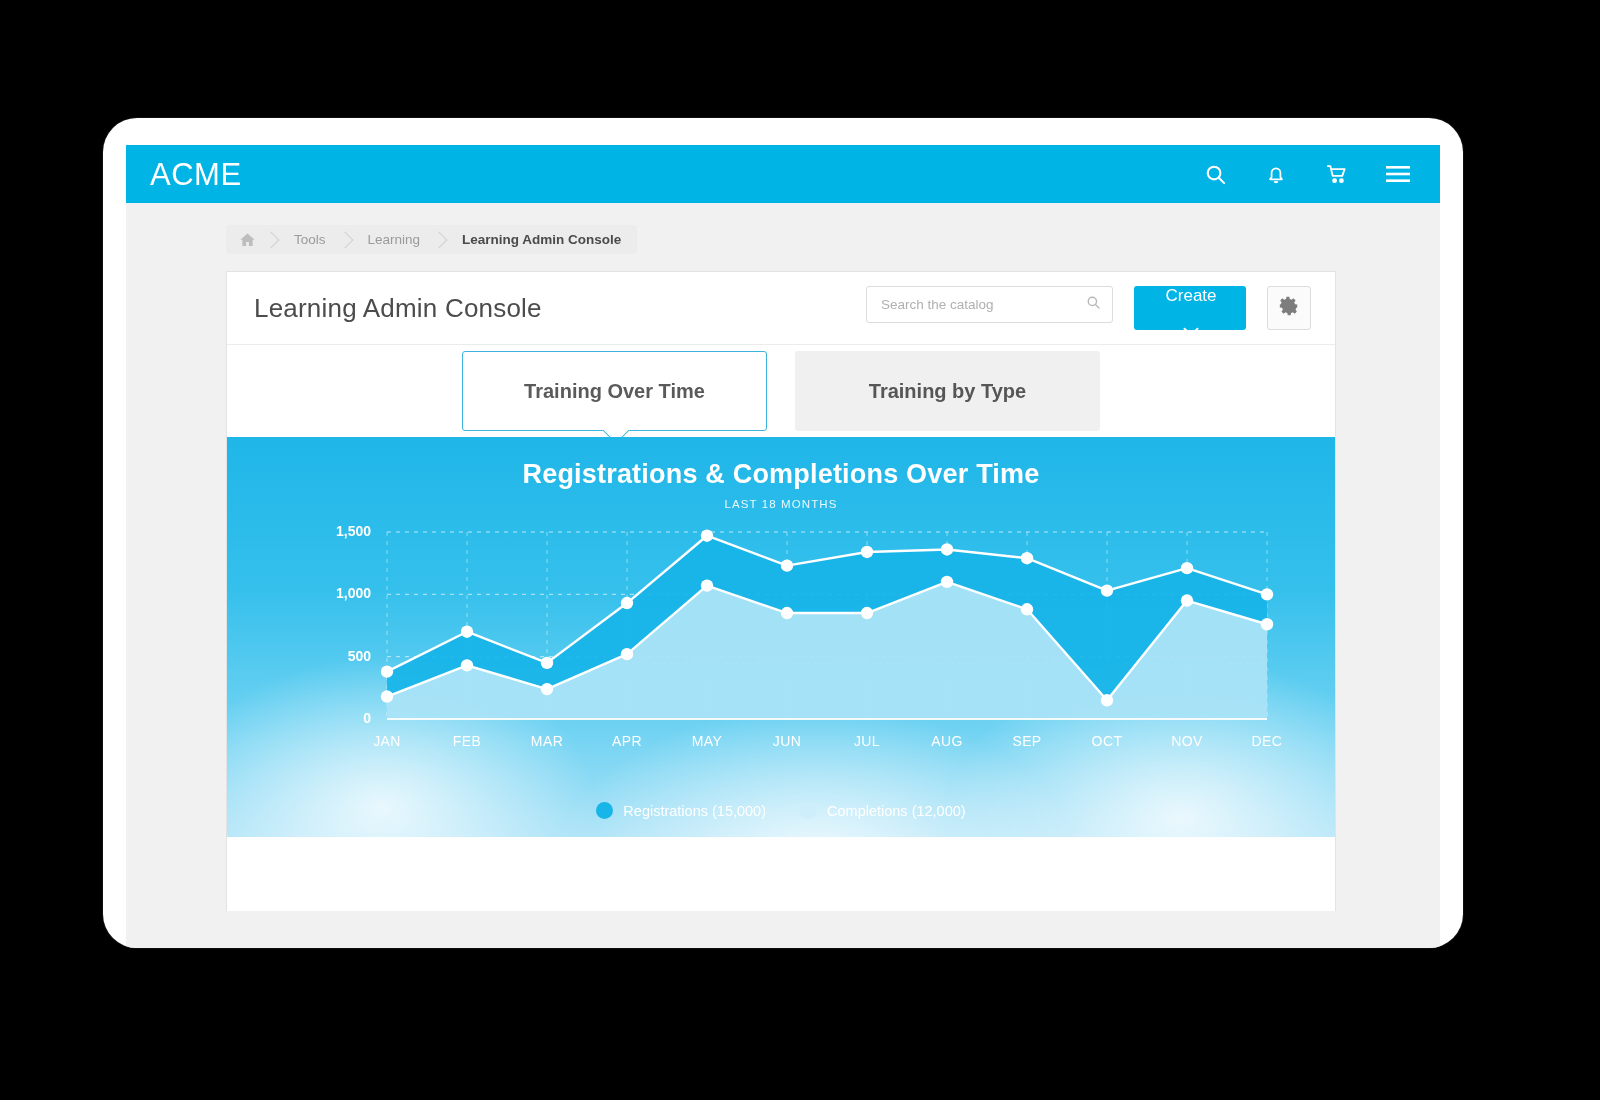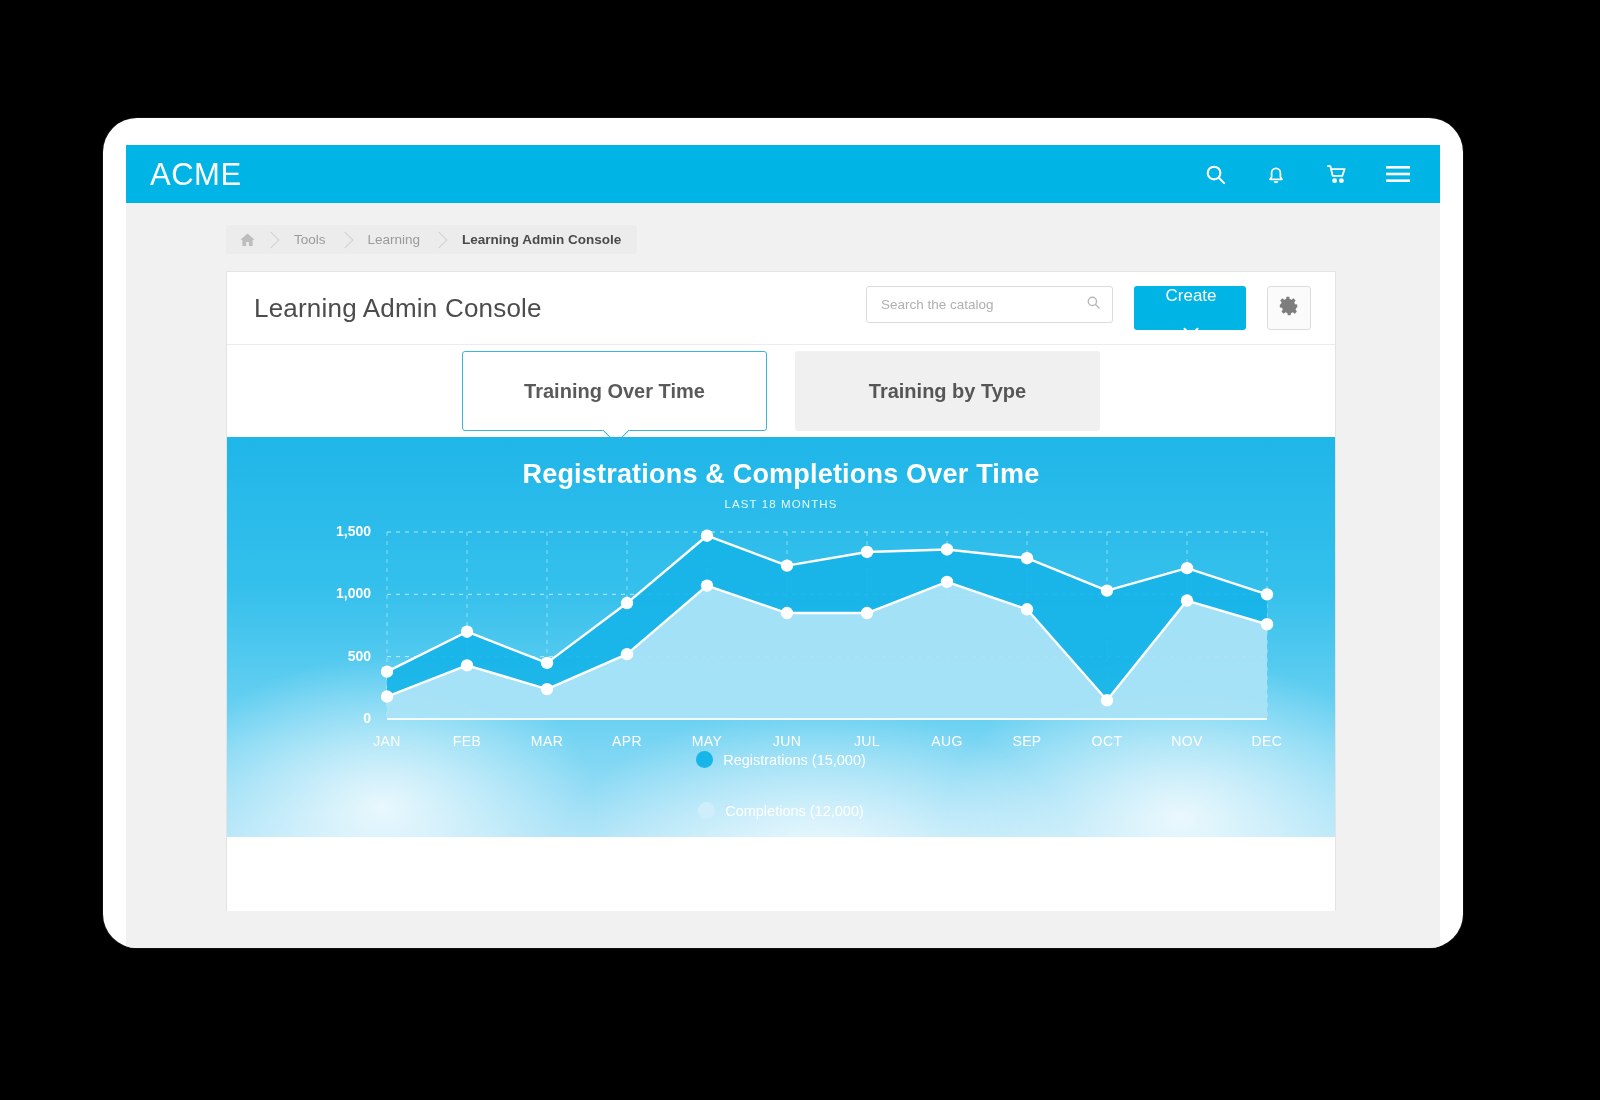--- a/index.html
+++ b/index.html
@@ -226,21 +226,21 @@
     position: absolute;
     color: #fff; font-size: 14px; font-weight: normal;
     text-align: center; width: 70px;
     letter-spacing: .4px;
   }
   #legend {
     position: absolute;
     left: 0; right: 0; bottom: 18px;
     display: flex; align-items: center; justify-content: center;
     gap: 34px;
-    color: #fff; font-size: 14.5px; flex-direction: column;
+    color: #fff; font-size: 14.5px;
   }
   .legend-item { display: flex; align-items: center; gap: 10px; cursor: pointer; }
   .legend-dot { width: 17px; height: 17px; border-radius: 50%; display: block; }
 </style>
 </head>
 <body>
 
 <div id="device-frame">
   <div id="viewport">
 

